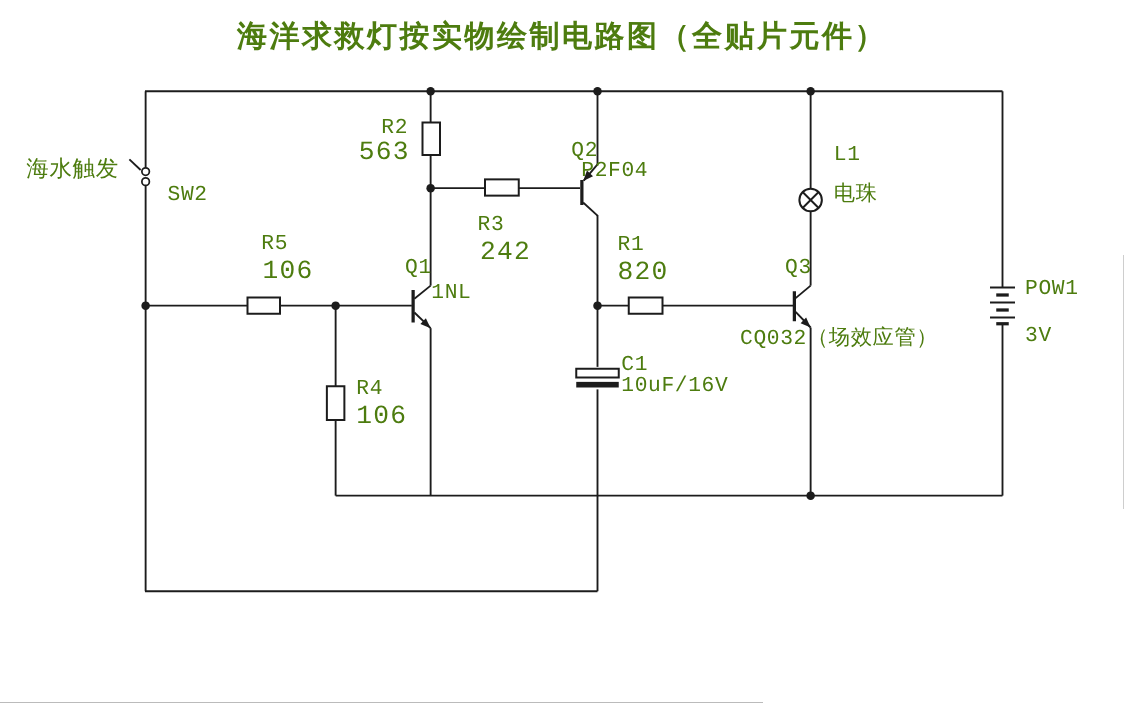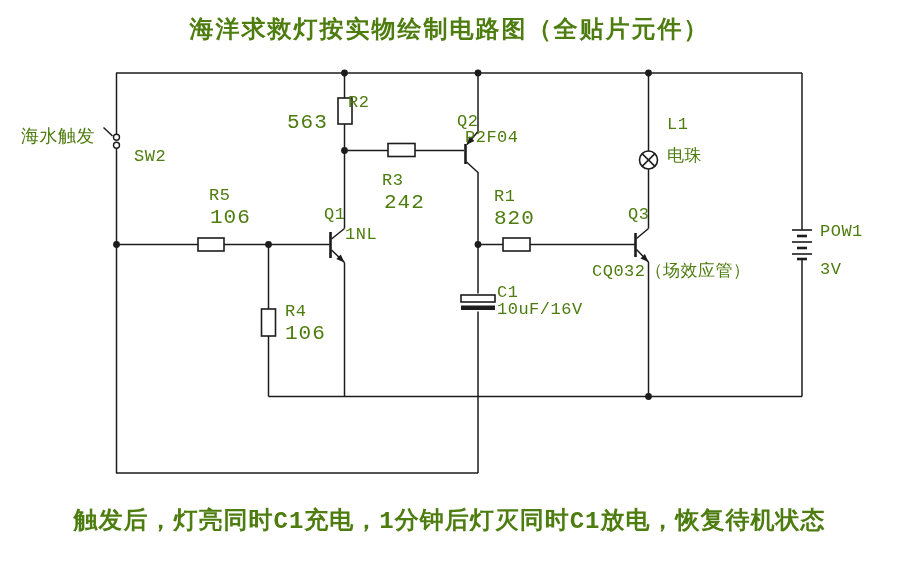--- a/index.html
+++ b/index.html
@@ -133,21 +133,21 @@
       <circle cx="116.5" cy="244.5" r="3.4"></circle>
       <circle cx="268.5" cy="244.5" r="3.4"></circle>
       <circle cx="478" cy="244.5" r="3.4"></circle>
       <circle cx="648.5" cy="396.5" r="3.4"></circle>
     </g>
   </svg>
 
   <div class="lbl cn" style="left:21px;top:128px;">海水触发</div>
   <div class="lbl" style="left:134px;top:148px;">SW2</div>
 
-  <div class="lbl" style="left:305px;top:94px;margin-left:43px;">R2</div>
+  <div class="lbl" style="left:305px;top:94px;">R2</div>
   <div class="lbl val" style="left:287px;top:111px;">563</div>
 
   <div class="lbl" style="left:382px;top:172px;">R3</div>
   <div class="lbl val" style="left:384px;top:191px;">242</div>
 
   <div class="lbl" style="left:209px;top:187px;">R5</div>
   <div class="lbl val" style="left:210px;top:206px;">106</div>
 
   <div class="lbl" style="left:285px;top:303px;">R4</div>
   <div class="lbl val" style="left:285px;top:322px;">106</div>
@@ -166,14 +166,13 @@
 
   <div class="lbl" style="left:497px;top:284px;">C1</div>
   <div class="lbl" style="left:497px;top:301px;">10uF/16V</div>
 
   <div class="lbl" style="left:667px;top:116px;">L1</div>
   <div class="lbl" style="left:667px;top:148px;">电珠</div>
 
   <div class="lbl" style="left:820px;top:223px;">POW1</div>
   <div class="lbl" style="left:820px;top:261px;">3V</div>
 
-  <div class="caption-line">触发后，灯亮同时C1充电，1分钟后灯灭同时C1放电，恢复待机状态</div>
 </div>
 
 </body></html>

